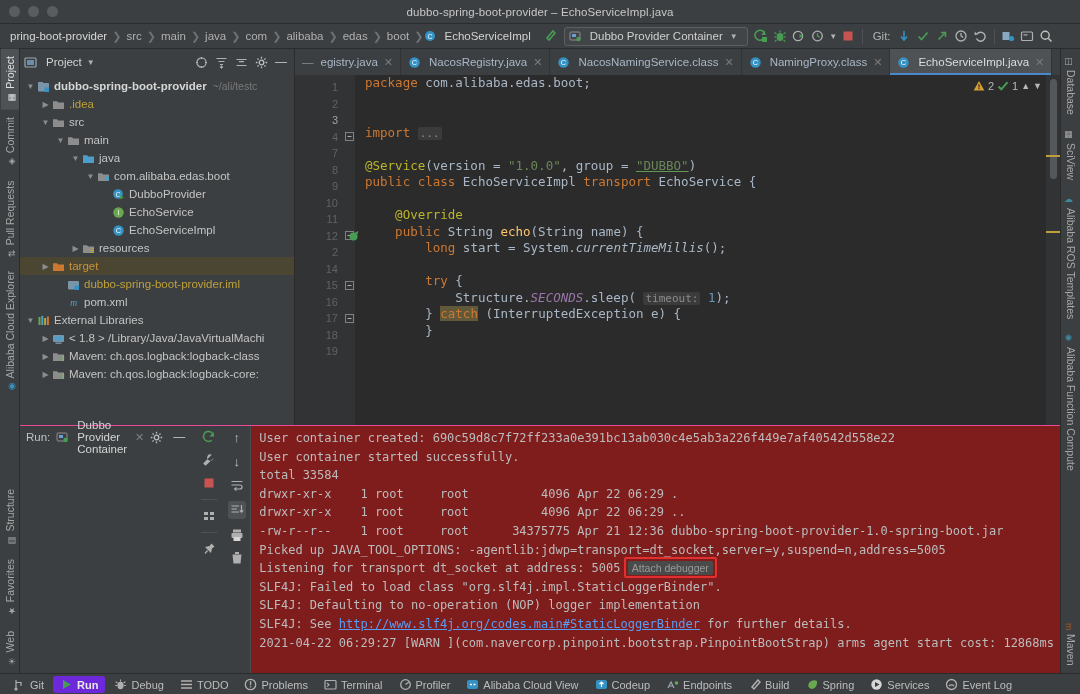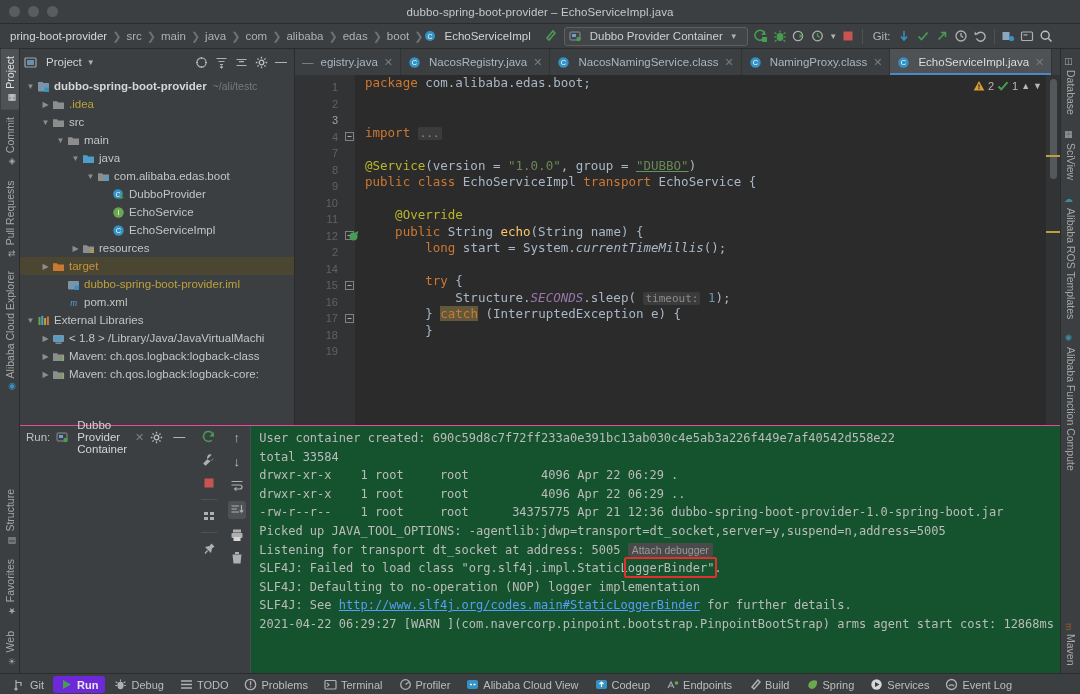--- a/index.html
+++ b/index.html
@@ -119,21 +119,21 @@
   #run-head { height:22px; display:flex; align-items:center; padding:0 6px; gap:6px; font-size:11.5px;}
   #run-head .rl { color:#c0c0c0; }
   .runtab { display:flex; align-items:center; gap:5px; color:#d4d4d4; }
   .runtab .x { color:#808080; font-size:11px;}
   #run-head .r-acts { margin-left:auto; display:flex; gap:10px; align-items:center; padding-right:4px;}
   #run-body { flex:1; display:flex; min-height:0; }
   .runstrip { width:28px; flex:none; display:flex; flex-direction:column; align-items:center; padding-top:4px; gap:9px;}
   .runstrip.b { border-right:1px solid #4a4d4f;}
   .rdiv { width:16px; height:1px; background:#4f5254; }
   #console {
-    flex:1; background:#14532d; overflow:hidden; padding:3px 6px 0 8px;
+    flex:1; background:#7f1d1d; overflow:hidden; padding:3px 6px 0 8px;
     font-size:12px; line-height:18.6px; color:#bbbbbb; position:relative;
   }
   #console .cl { white-space:pre; height:18.6px;}
   .lnk { color:#589df6; text-decoration:underline; }
   .attach { background:#4a4a4a; color:#9a9a9a; font-size:10.5px; padding:1px 4px; border-radius:2px; font-family:"Liberation Sans",sans-serif;}
   #redbox { position:absolute; border:2px solid #e03030; border-radius:2px; pointer-events:none;}
 
   
   #status { height:22px; background:#3c3f41; display:flex; flex-direction:column; justify-content:center; border-top:1px solid #2b2b2b;}
   #statrow { display:flex; align-items:center; height:22px; padding:0 6px; font-size:11px;}
@@ -790,20 +790,21 @@
           <span>
             <svg width="14" height="14" viewBox="0 0 14 14">
                 <path d="M2.5 3.5 H11.5 L10.5 12.5 H3.5 Z" fill="#b0b0b0"></path>
                 <rect x="5" y="1" width="4" height="2" fill="#b0b0b0"></rect>
               </svg>
           </span>
         </div>
         <div id="console" class="mono">
           <div id="redbox" style="left: 372.469px; top: 131.156px; width: 93.0625px; height: 21px;"></div>
         <div class="cl">User container created: 690c59d8c7f72ff233a0e391bc13ab030c4e5ab3a226f449e7af40542d558e22</div>
+            <div class="cl">User container started successfully.</div>
             <div class="cl">total 33584</div>
             <div class="cl">drwxr-xr-x    1 root     root          4096 Apr 22 06:29 .</div>
             <div class="cl">drwxr-xr-x    1 root     root          4096 Apr 22 06:29 ..</div>
             <div class="cl">-rw-r--r--    1 root     root      34375775 Apr 21 12:36 dubbo-spring-boot-provider-1.0-spring-boot.jar</div>
             <div class="cl">Picked up JAVA_TOOL_OPTIONS: -agentlib:jdwp=transport=dt_socket,server=y,suspend=n,address=5005</div>
             <div class="cl"><span>Listening for transport dt_socket at address: 5005 </span><span class="attach" id="attachlnk">Attach debugger</span></div>
             <div class="cl">SLF4J: Failed to load class "org.slf4j.impl.StaticLoggerBinder".</div>
             <div class="cl">SLF4J: Defaulting to no-operation (NOP) logger implementation</div>
             <div class="cl"><span>SLF4J: See </span><a class="lnk" href="#">http://www.slf4j.org/codes.main#StaticLoggerBinder</a><span> for further details.</span></div>
             <div class="cl">2021-04-22 06:29:27 [WARN ](com.navercorp.pinpoint.bootstrap.PinpointBootStrap) arms agent start cost: 12868ms</div>

